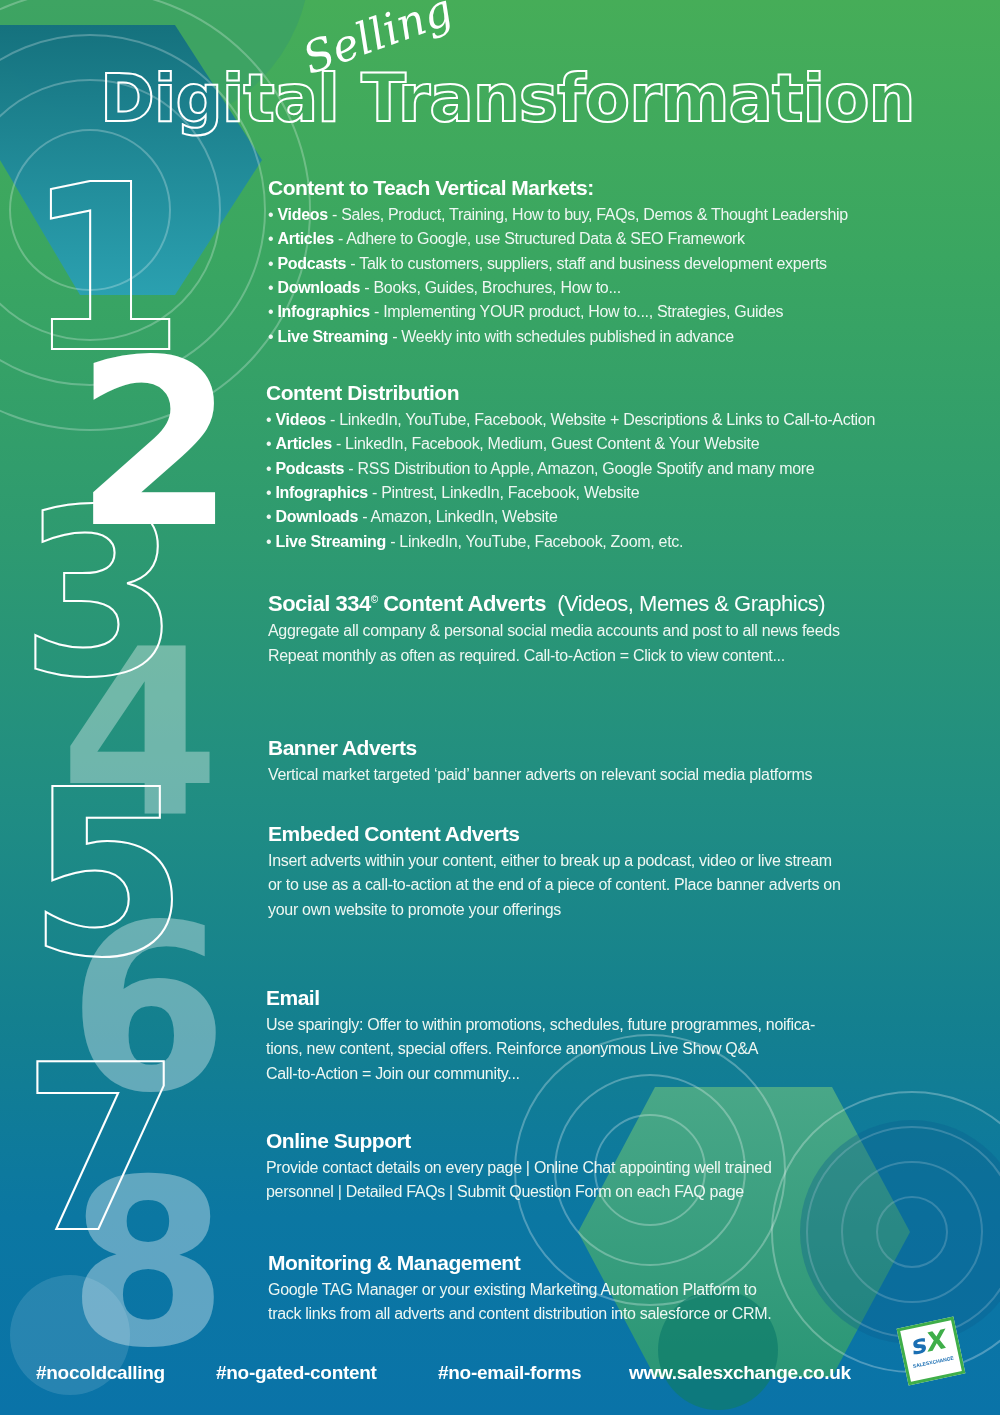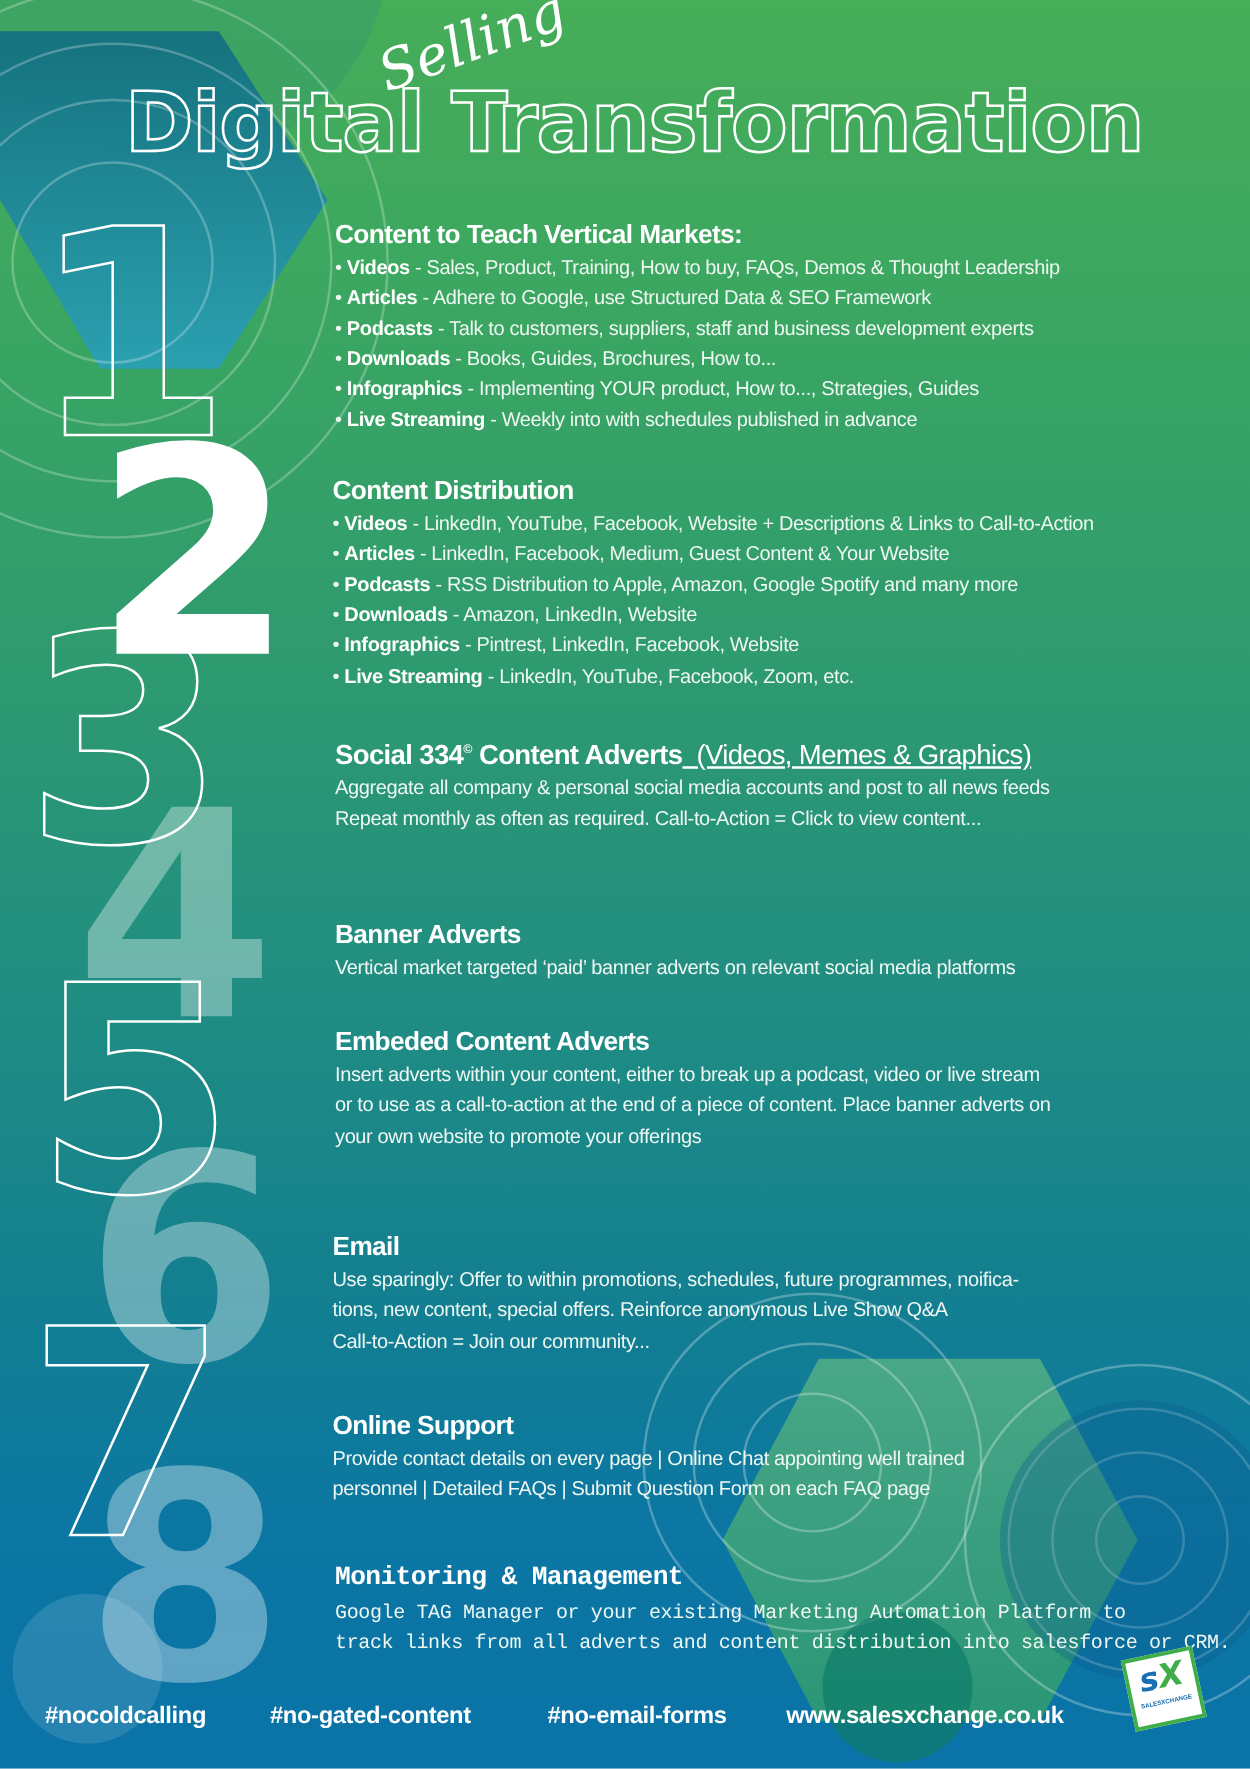--- a/index.html
+++ b/index.html
@@ -15,21 +15,21 @@
     font-weight: bold; font-size: 66px; letter-spacing: -1px; color: transparent;
     -webkit-text-stroke: 2px #ffffff; line-height: 1; white-space: nowrap;
   }
   .scribble { position: absolute; left: 300px; top: 8px; font-family: "DejaVu Serif", serif; font-style: italic; font-size: 44px; color:#fff; transform: rotate(-20deg); }
   .num { position: absolute; font-family: "DejaVu Sans", sans-serif; font-weight: bold; font-size: 230px; line-height: 1; }
   .num.outline { color: transparent; -webkit-text-stroke: 2px #ffffff; }
   .num.solid { color: #ffffff; }
   .num.ghost { color: rgba(255,255,255,0.35); }
   .section { position: absolute; left: 268px; width: 690px; }
   .sec-title { font-weight: bold; font-size: 21px; letter-spacing: -0.5px; margin: 0 0 3px 0; line-height: 1.15; }
-  .sec-title .light { font-weight: normal; text-decoration: underline; }
+  .sec-title .light { font-weight: normal; }
   .sec-title sup { font-size: 10px; }
   .line { font-size: 16px; line-height: 24.3px; color: #eef7f2; letter-spacing: -0.3px; white-space: nowrap; }
   .line b { color: #fff; margin-top: 24px; }
   .big { font-weight: bold; font-size: 22px; color: #fff; }
   .footer { position: absolute; top: 1362px; font-weight: bold; font-size: 19px; letter-spacing: -0.3px; }
   .logo {
     position: absolute; left: 902px; top: 1322px; width: 52px; height: 52px; background: #fff;
     border: 3px solid #3fae49; transform: rotate(-12deg); text-align: center;
   }
   .logo-mark { font-family: "DejaVu Sans", sans-serif; font-weight: bold; font-style: italic; font-size: 26px; line-height: 34px; }
@@ -95,22 +95,22 @@
     <div class="line"><span>•</span> <b>Downloads</b><span> - Books, Guides, Brochures, How to...</span></div>
     <div class="line"><span>•</span> <b>Infographics</b><span> - Implementing YOUR product, How to..., Strategies, Guides</span></div>
     <div class="line"><span>•</span> <b>Live Streaming</b><span> - Weekly into with schedules published in advance</span></div>
   </div>
 
   <div class="section" style="top:381px;left:266px;">
     <div class="sec-title">Content Distribution</div>
     <div class="line"><span>•</span> <b>Videos</b><span> - LinkedIn, YouTube, Facebook, Website + Descriptions &amp; Links to Call-to-Action</span></div>
     <div class="line"><span>•</span> <b>Articles</b><span> - LinkedIn, Facebook, Medium, Guest Content &amp; Your Website</span></div>
     <div class="line"><span>•</span> <b>Podcasts</b><span> - RSS Distribution to Apple, Amazon, Google Spotify and many more</span></div>
+    <div class="line"><span>•</span> <b>Infographics</b><span> - Pintrest, LinkedIn, Facebook, Website</span></div>
     <div class="line"><span>•</span> <b>Downloads</b><span> - Amazon, LinkedIn, Website</span></div>
-    <div class="line"><span>•</span> <b>Infographics</b><span> - Pintrest, LinkedIn, Facebook, Website</span></div>
     <div class="line"><span>•</span> <b>Live Streaming</b><span> - LinkedIn, YouTube, Facebook, Zoom, etc.</span></div>
   </div>
 
   <div class="section" style="top:591px;">
     <div class="sec-title" style="font-size:22px;">
       <span>Social 334</span><sup>©</sup><span> Content Adverts</span><span class="light" style="white-space:pre;">  (Videos, Memes &amp; Graphics)</span>
     </div>
     <div class="line">Aggregate all company &amp; personal social media accounts and post to all news feeds</div>
     <div class="line">Repeat monthly as often as required.  Call-to-Action = Click to view content...</div>
   </div>
@@ -133,21 +133,21 @@
     <div class="line">tions, new content, special offers.  Reinforce  anonymous Live Show Q&amp;A</div>
     <div class="line">Call-to-Action = Join our community...</div>
   </div>
 
   <div class="section" style="top:1129px;left:266px;">
     <div class="sec-title">Online Support</div>
     <div class="line">Provide contact details on every page | Online Chat appointing well trained</div>
     <div class="line">personnel | Detailed FAQs | Submit Question Form on each FAQ page</div>
   </div>
 
-  <div class="section" style="top:1251px;font-family:Liberation Mono, monospace;">
+  <div class="section" style="top:1251px;">
     <div class="sec-title">Monitoring &amp; Management</div>
     <div class="line">Google TAG Manager or your existing Marketing Automation Platform to</div>
     <div class="line">track links from all adverts and content distribution into salesforce or CRM.</div>
   </div>
 
   <div class="footer" style="left:36px;">#nocoldcalling</div>
   <div class="footer" style="left:216px;">#no-gated-content</div>
   <div class="footer" style="left:438px;">#no-email-forms</div>
   <div class="footer" style="left:629px;">www.salesxchange.co.uk</div>
 

